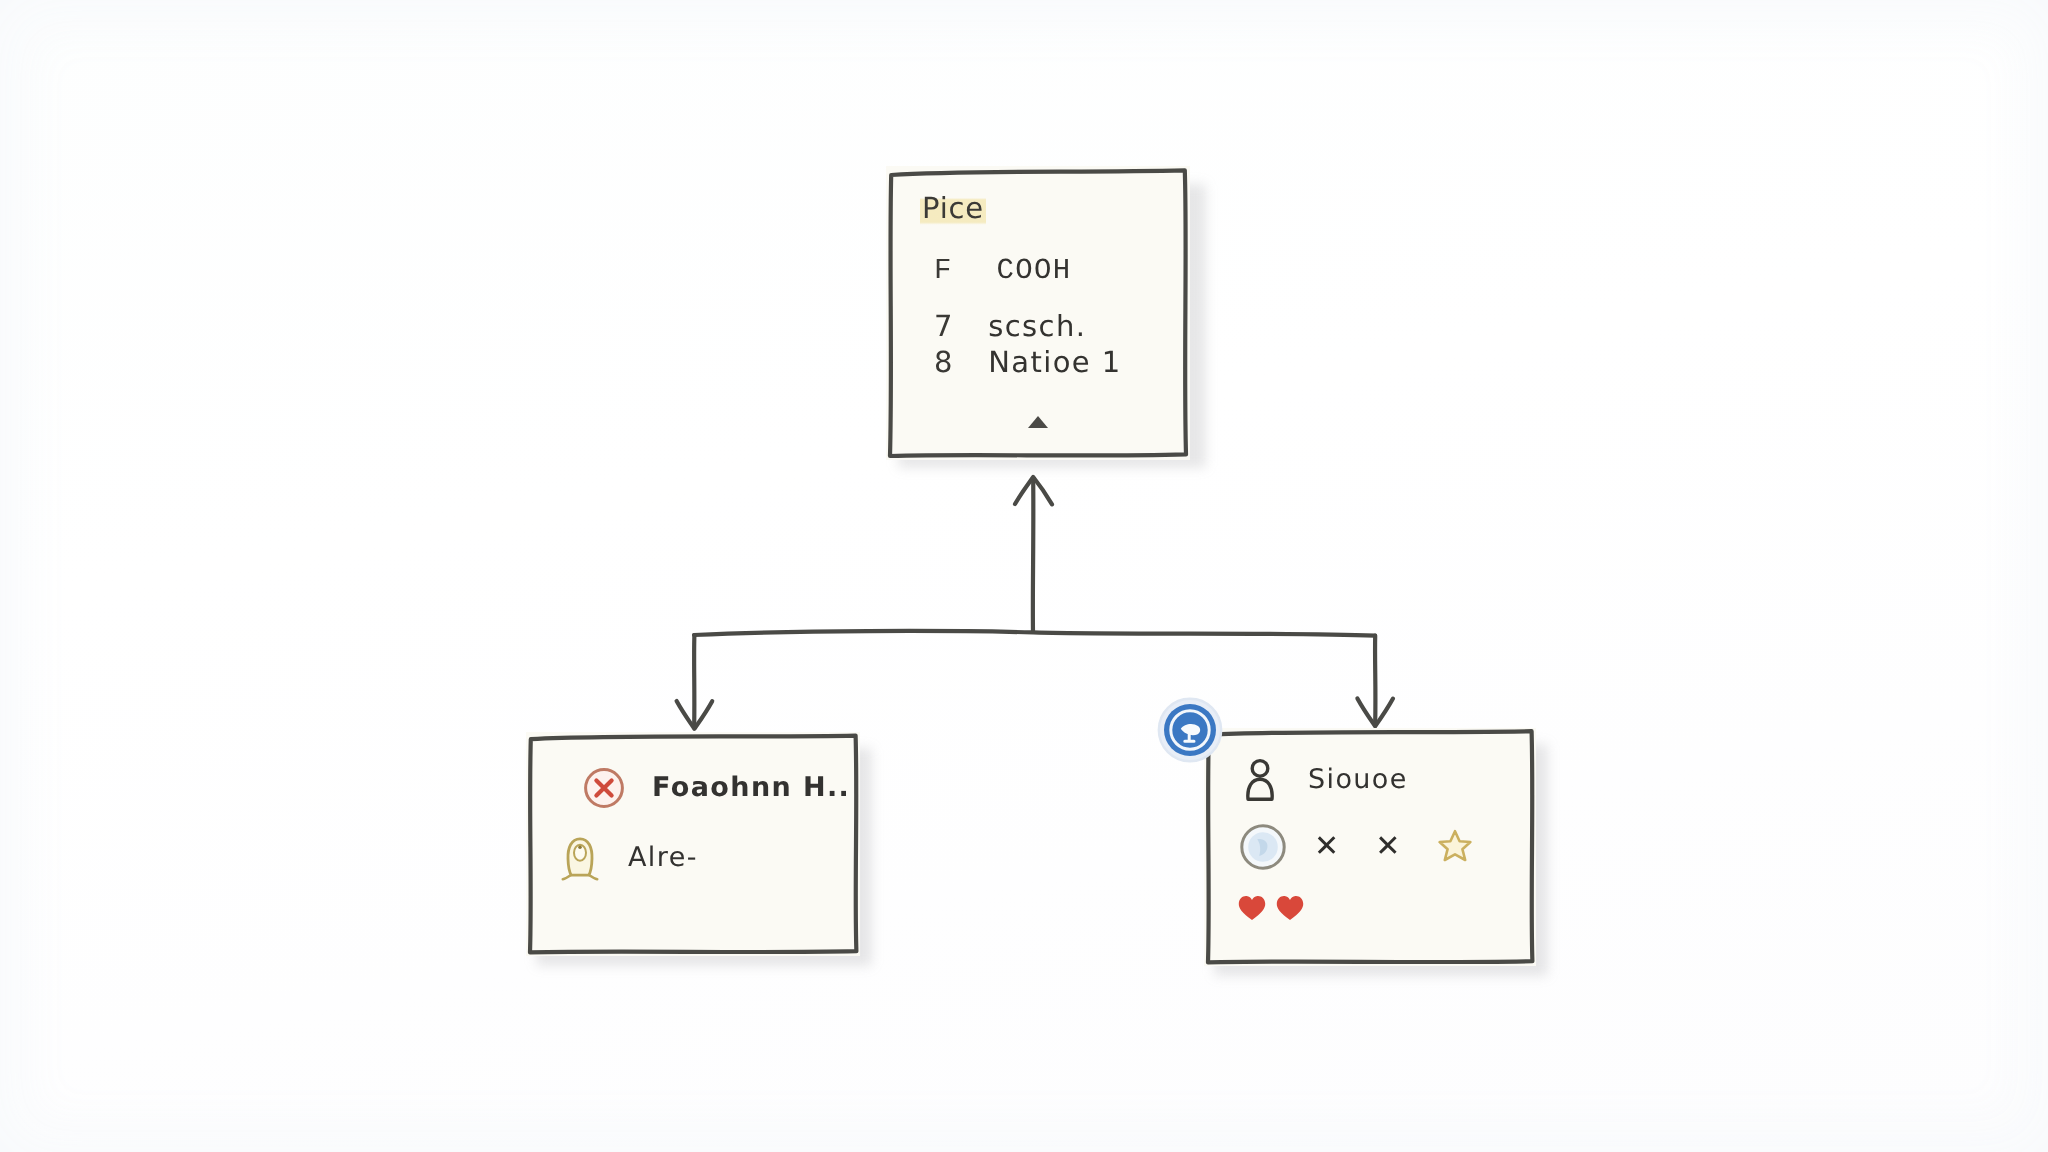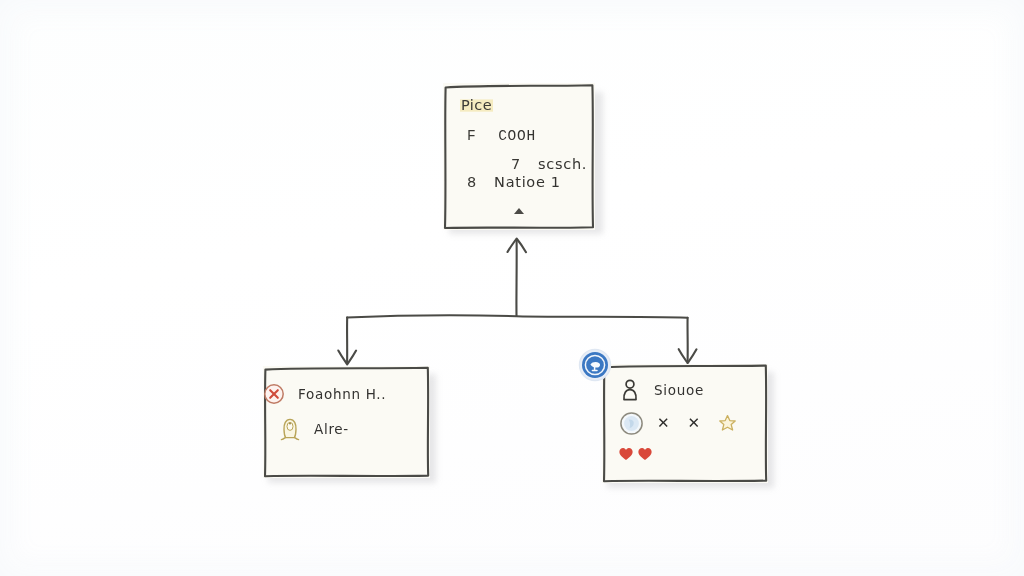--- a/index.html
+++ b/index.html
@@ -94,21 +94,21 @@
   .top-row .rk {
     display: inline-block;
     width: 22px;
     color: #3a3935;
   }
   .top-row .rv {
     color: #343330;
     letter-spacing: 0.7px;
   }
   #top-row-0 { left: 24px; top: 45px; font-family: Liberation Mono, monospace; }
-  #top-row-1 { left: 24px; top: 73px; margin-left: 44px; }
+  #top-row-1 { left: 24px; top: 73px; }
   #top-row-2 { left: 24px; top: 91px; }
 
   .top-caret {
     position: absolute;
     left: 50%;
     margin-left: -5px;
     top: 125px;
     width: 0; height: 0;
     border-left: 5px solid transparent;
     border-right: 5px solid transparent;
@@ -141,21 +141,21 @@
     width: 167px;
     height: 116px;
   }
 
   .crow {
     position: absolute;
     display: flex;
     align-items: center;
     gap: 13px;
   }
-  #left-row-0 { left: 0; top: 17px; }
+  #left-row-0 { left: 28px; top: 17px; font-weight: bold; }
   #left-row-1 { left: 16px; top: 51px; text-align: center; }
   #right-row-0 { left: 17px; top: 14px; justify-content: center; }
   #right-row-1 { left: 17px; top: 47px; }
   #right-row-2 { left: 16px; top: 82px; }
 
   .crow-label {
     font-size: 13.5px;
     color: #333230;
     letter-spacing: 0.7px;
     white-space: nowrap;

